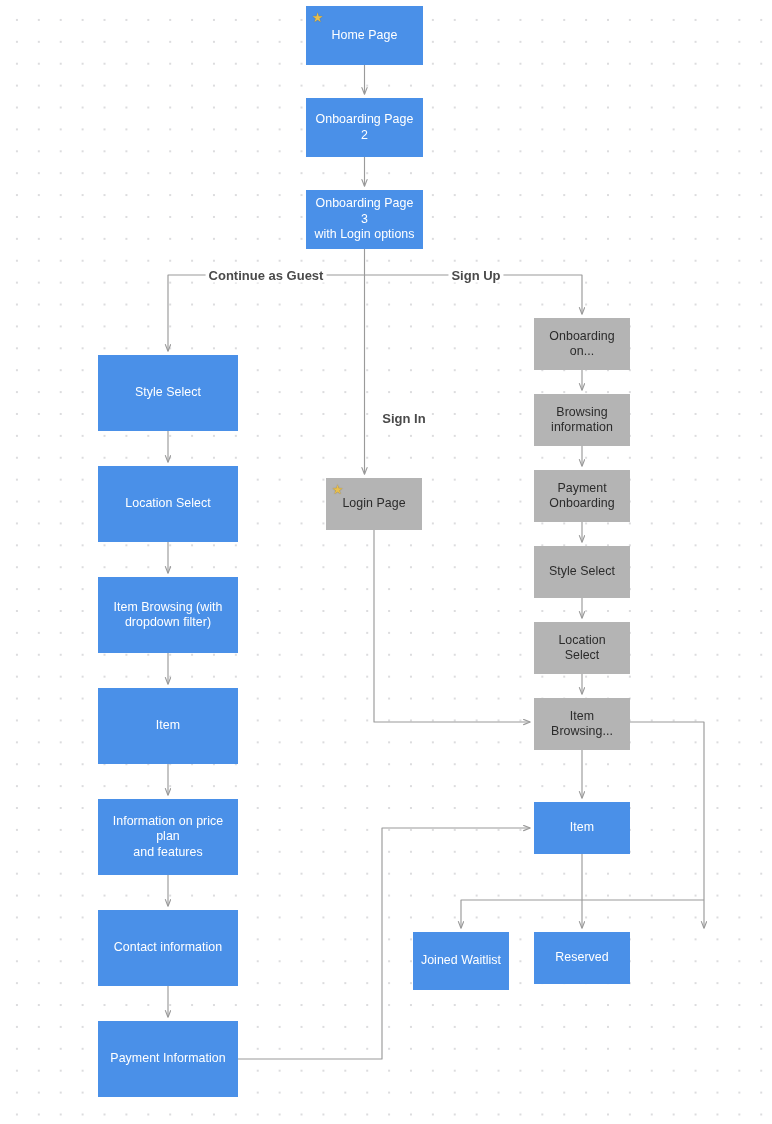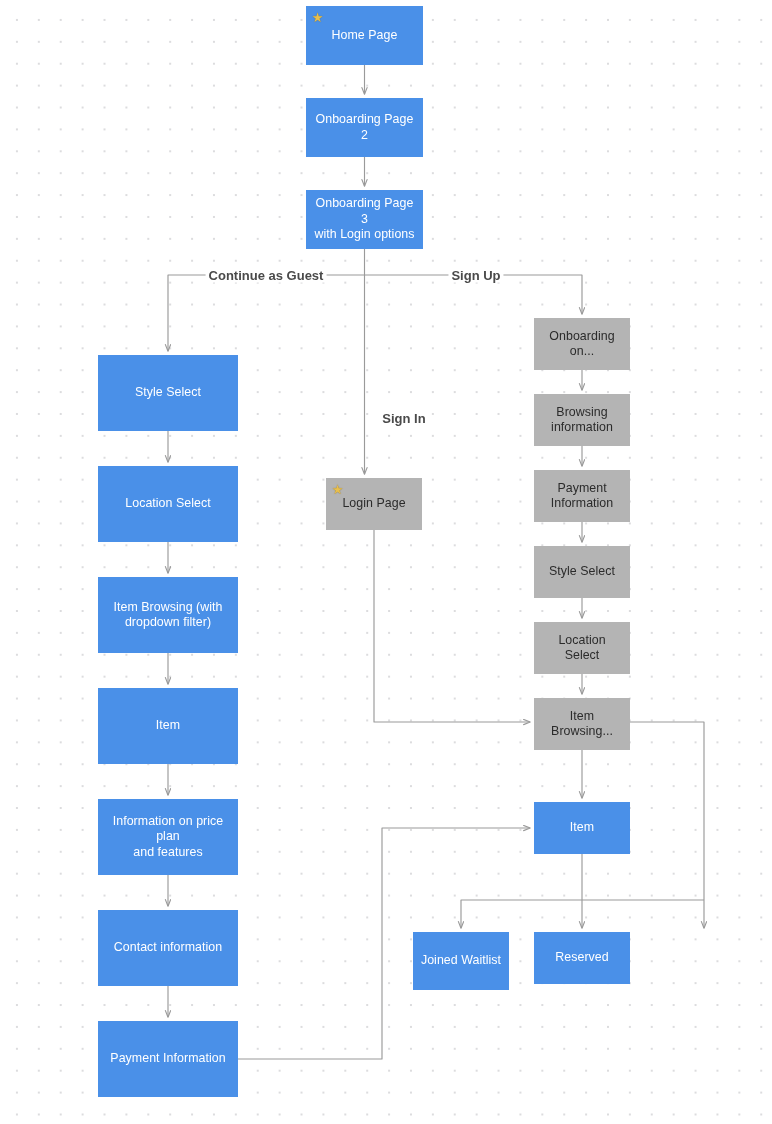--- a/index.html
+++ b/index.html
@@ -184,21 +184,21 @@
     <span class="node-label">Onboarding on...</span>
   </div>
 
   <div class="node gray" style="left:534px;top:394px;width:96px;height:52px;">
     <span class="node-label">Browsing
 information</span>
   </div>
 
   <div class="node gray" style="left:534px;top:470px;width:96px;height:52px;">
     <span class="node-label">Payment
-Information</span>
+Onboarding</span>
   </div>
 
   <div class="node gray" style="left:534px;top:546px;width:96px;height:52px;">
     <span class="node-label">Style Select</span>
   </div>
 
   <div class="node gray" style="left:534px;top:622px;width:96px;height:52px;">
     <span class="node-label">Location Select</span>
   </div>
 

